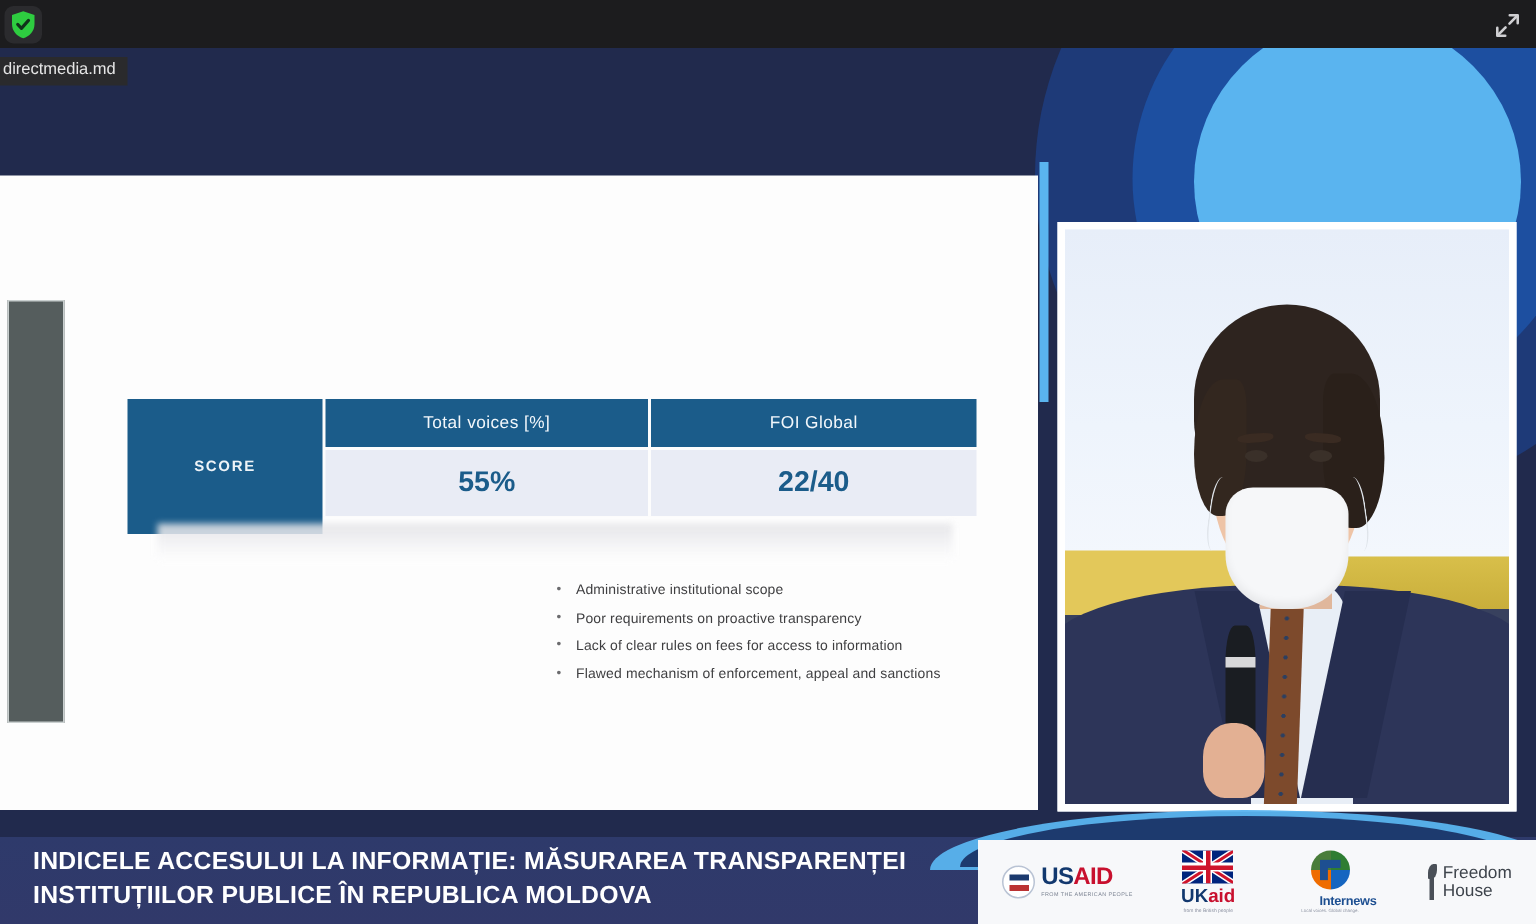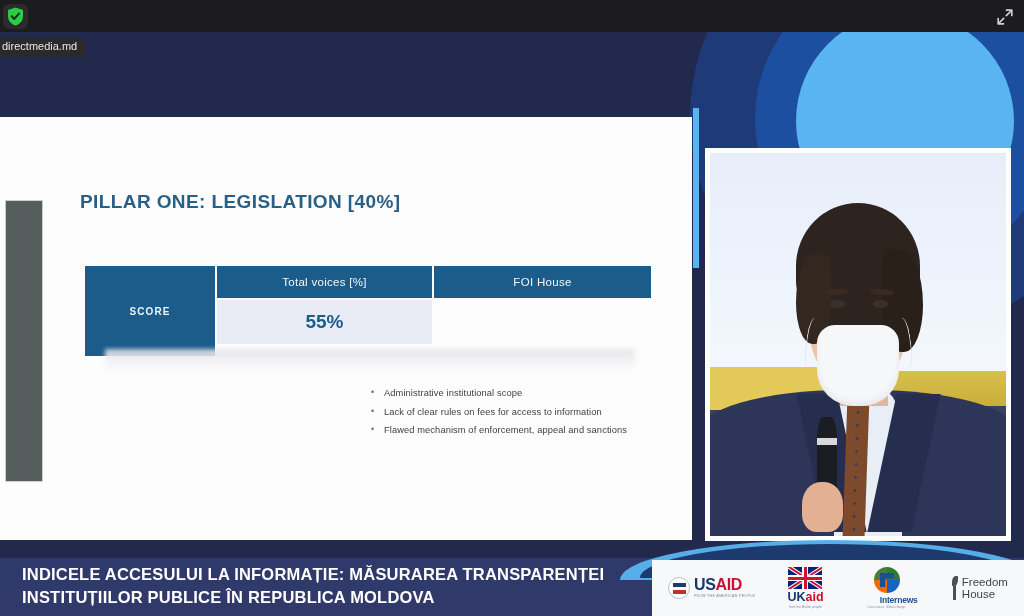--- a/index.html
+++ b/index.html
@@ -215,32 +215,33 @@
     <div class="arc arc-mid"></div>
     <div class="arc arc-inner"></div>
   </div>
 
   <div class="v-accent"></div>
 
   <div class="slide">
 
     <div class="slide-leftbar"></div>
 
-    <div class="slide-title">PILLAR ONE: LEGISLATION [40%]</div>
 
     <div class="tbl-wrap">
       <div class="cell-score">SCORE</div>
       <div class="hdr hdr-a">Total voices [%]</div>
-      <div class="hdr hdr-b">FOI House</div>
+      <div class="hdr hdr-b">FOI Global</div>
       <div class="val val-a">55%</div>
+      <div class="val val-b">22/40</div>
     </div>
     <div class="tbl-shadow"></div>
 
     <div class="bullets">
       <div class="bul">Administrative institutional scope</div>
+      <div class="bul">Poor requirements on proactive transparency</div>
       <div class="bul">Lack of clear rules on fees for access to information</div>
       <div class="bul">Flawed mechanism of enforcement, appeal and sanctions</div>
     </div>
   </div>
 
   <div class="video">
     <div class="v-bg-top"></div>
     <div class="v-bg-yellow"></div>
     <div class="v-bg-bottom"></div>
     <div class="v-sofa"></div>

